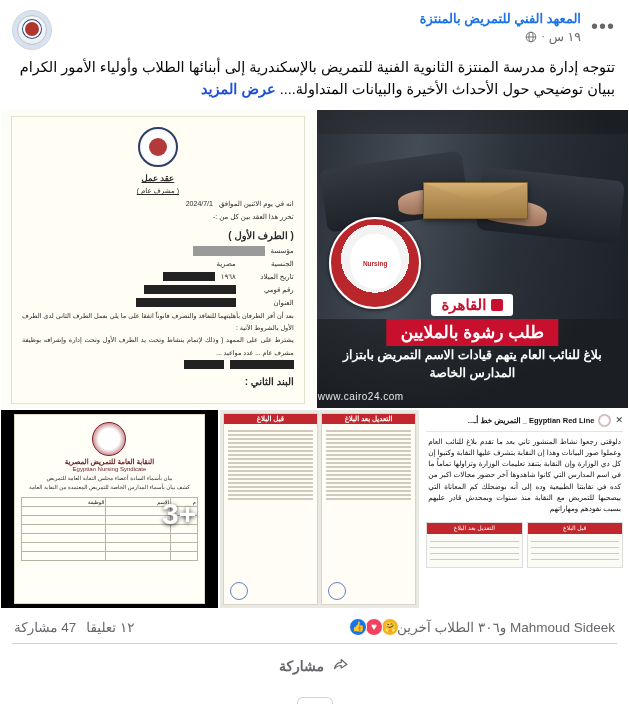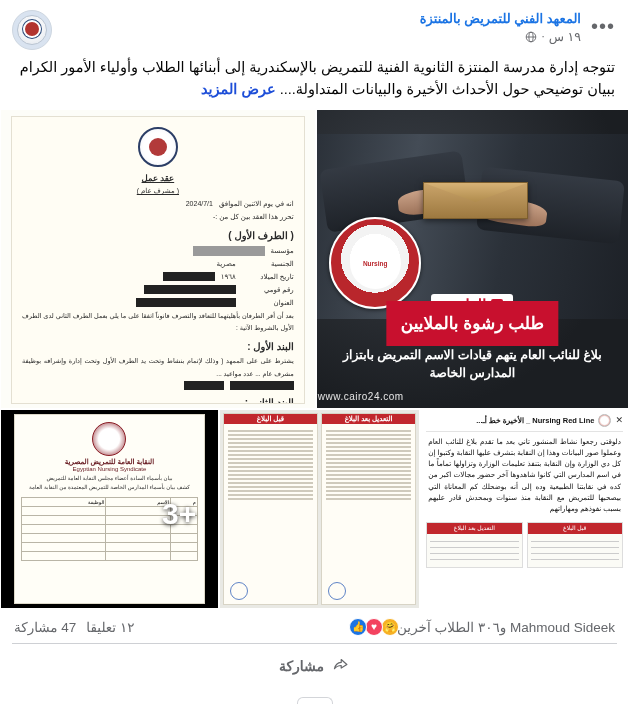--- a/index.html
+++ b/index.html
@@ -199,21 +199,21 @@
     width: 12px; height: 12px; background:#c8102e; border-radius:2px;
   }
   .photo-bribe .headline {
     position: absolute;
     left: 50%; transform: translateX(-50%);
     bottom: 62px;
     background: #c8102e;
     color: #fff;
     font-weight: bold;
     font-size: 17px;
-    padding: 12px 14px;
+    padding: 3px 14px;
     white-space: nowrap;
     direction: rtl;
   }
   .photo-bribe .subline {
     position: absolute;
     left: 0; right: 0;
     bottom: 26px;
     color: #fff;
     font-size: 12.5px;
     font-weight: bold;
@@ -503,40 +503,39 @@
           </div>
           <div class="kv">
             <span class="k">رقم قومي</span>
             <span class="redact" style="width:92px"></span>
           </div>
           <div class="kv">
             <span class="k">العنوان</span>
             <span class="redact" style="width:100px"></span>
           </div>
           <div class="para">بعد أن أقر الطرفان بأهليتهما للتعاقد والتصرف قانوناً اتفقا على ما يلي بعمل الطرف الثاني لدى الطرف الأول بالشروط الآتية :</div>
-          <div class="sec">البند الأول :</div>
           <div class="para">يشترط على على الممهد ( وذلك لإتمام بنشاط وتحت يد الطرف الأول وتحت إدارة وإشرافه بوظيفة مشرف عام ... عدد مواعيد ...</div>
           <div class="kv">
             <span class="redact" style="width:64px"></span>
             <span class="redact" style="width:40px"></span>
           </div>
           <div class="sec">البند الثاني :</div>
 
         </div>
       </div>
     </div>
 
     <div class="media-row media-bottom">
 
       <div class="cell chat-cell">
         <div class="chat">
           <div class="chat-top">
             <span class="x">✕</span>
             <span class="ava"></span>
-            <span class="nm">Nursing Red Line _ الأخيرة خط أـ...</span>
+            <span class="nm">Egyptian Red Line _ التمريض خط أـ...</span>
           </div>
           <div class="chat-body">دلوقتى رجعوا نشاط المنشور تاني بعد ما تقدم بلاغ للنائب العام وعملوا صور البيانات وهذا إن النقابة بتشرف عليها النقابة وكتبوا إن كل دي الوزارة وإن النقابة بتنفذ تعليمات الوزارة وتزاولها تماماً ما في اسم المدارس التي كانوا شاهدوها آخر حضور مجالات اكبر من كده في نقابتنا الطبيعية وده إلى أنه بوضحلك كم المعاناة التي بيصحبها للتمريض مع النقابة منذ سنوات وبمحدش قادر عليهم بسبب نفوذهم ومهاراتهم</div>
           <div class="chat-thumbs">
             <div class="chat-thumb">
               <div class="hdr">قبل البلاغ</div>
               <div class="ln" style="top:18px"></div>
               <div class="ln" style="top:24px"></div>
               <div class="ln" style="top:30px"></div>
               <div class="ln" style="top:36px"></div>
             </div>

